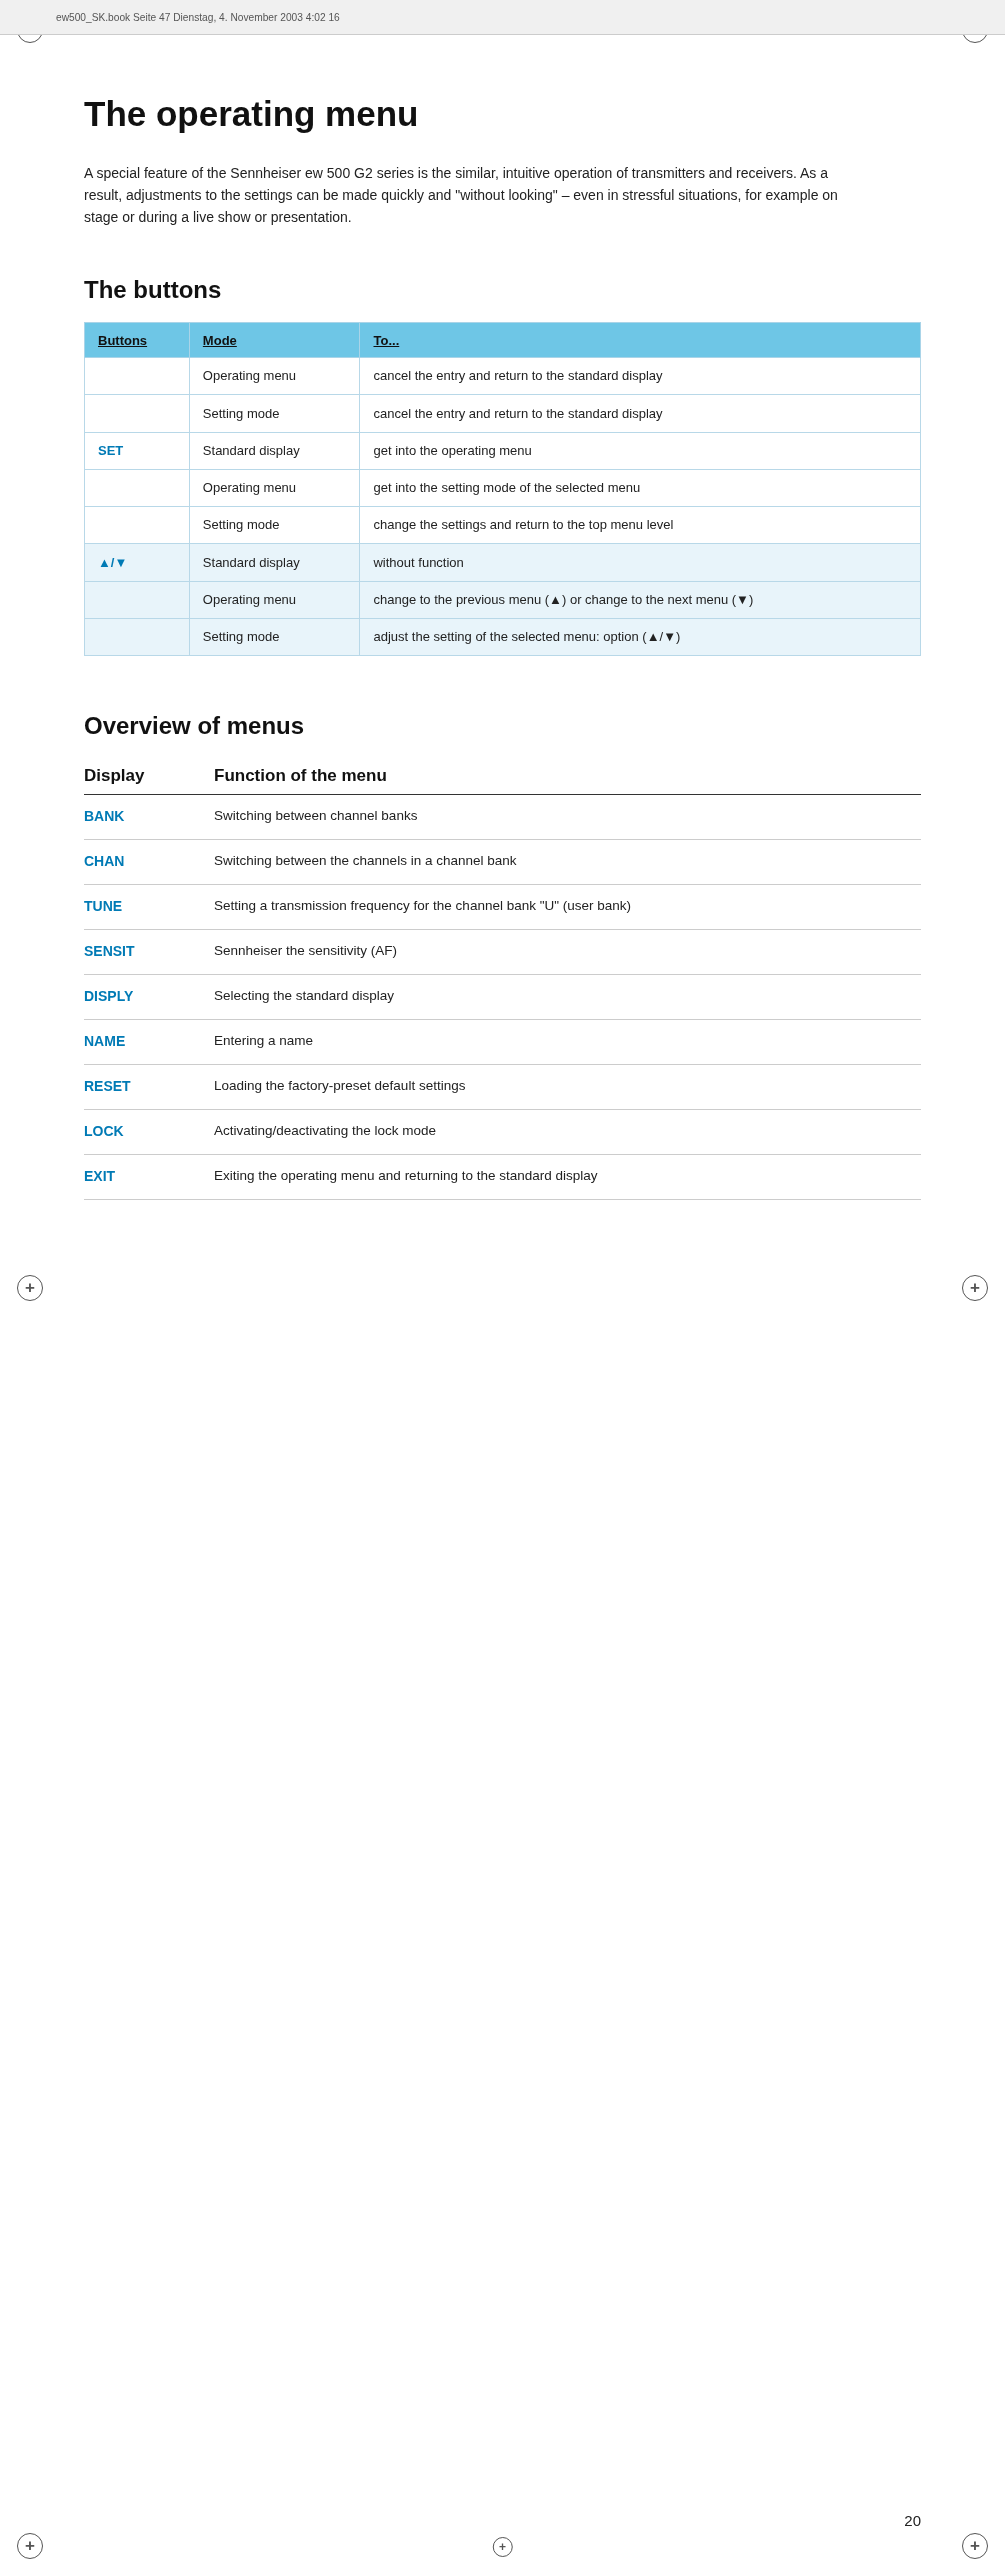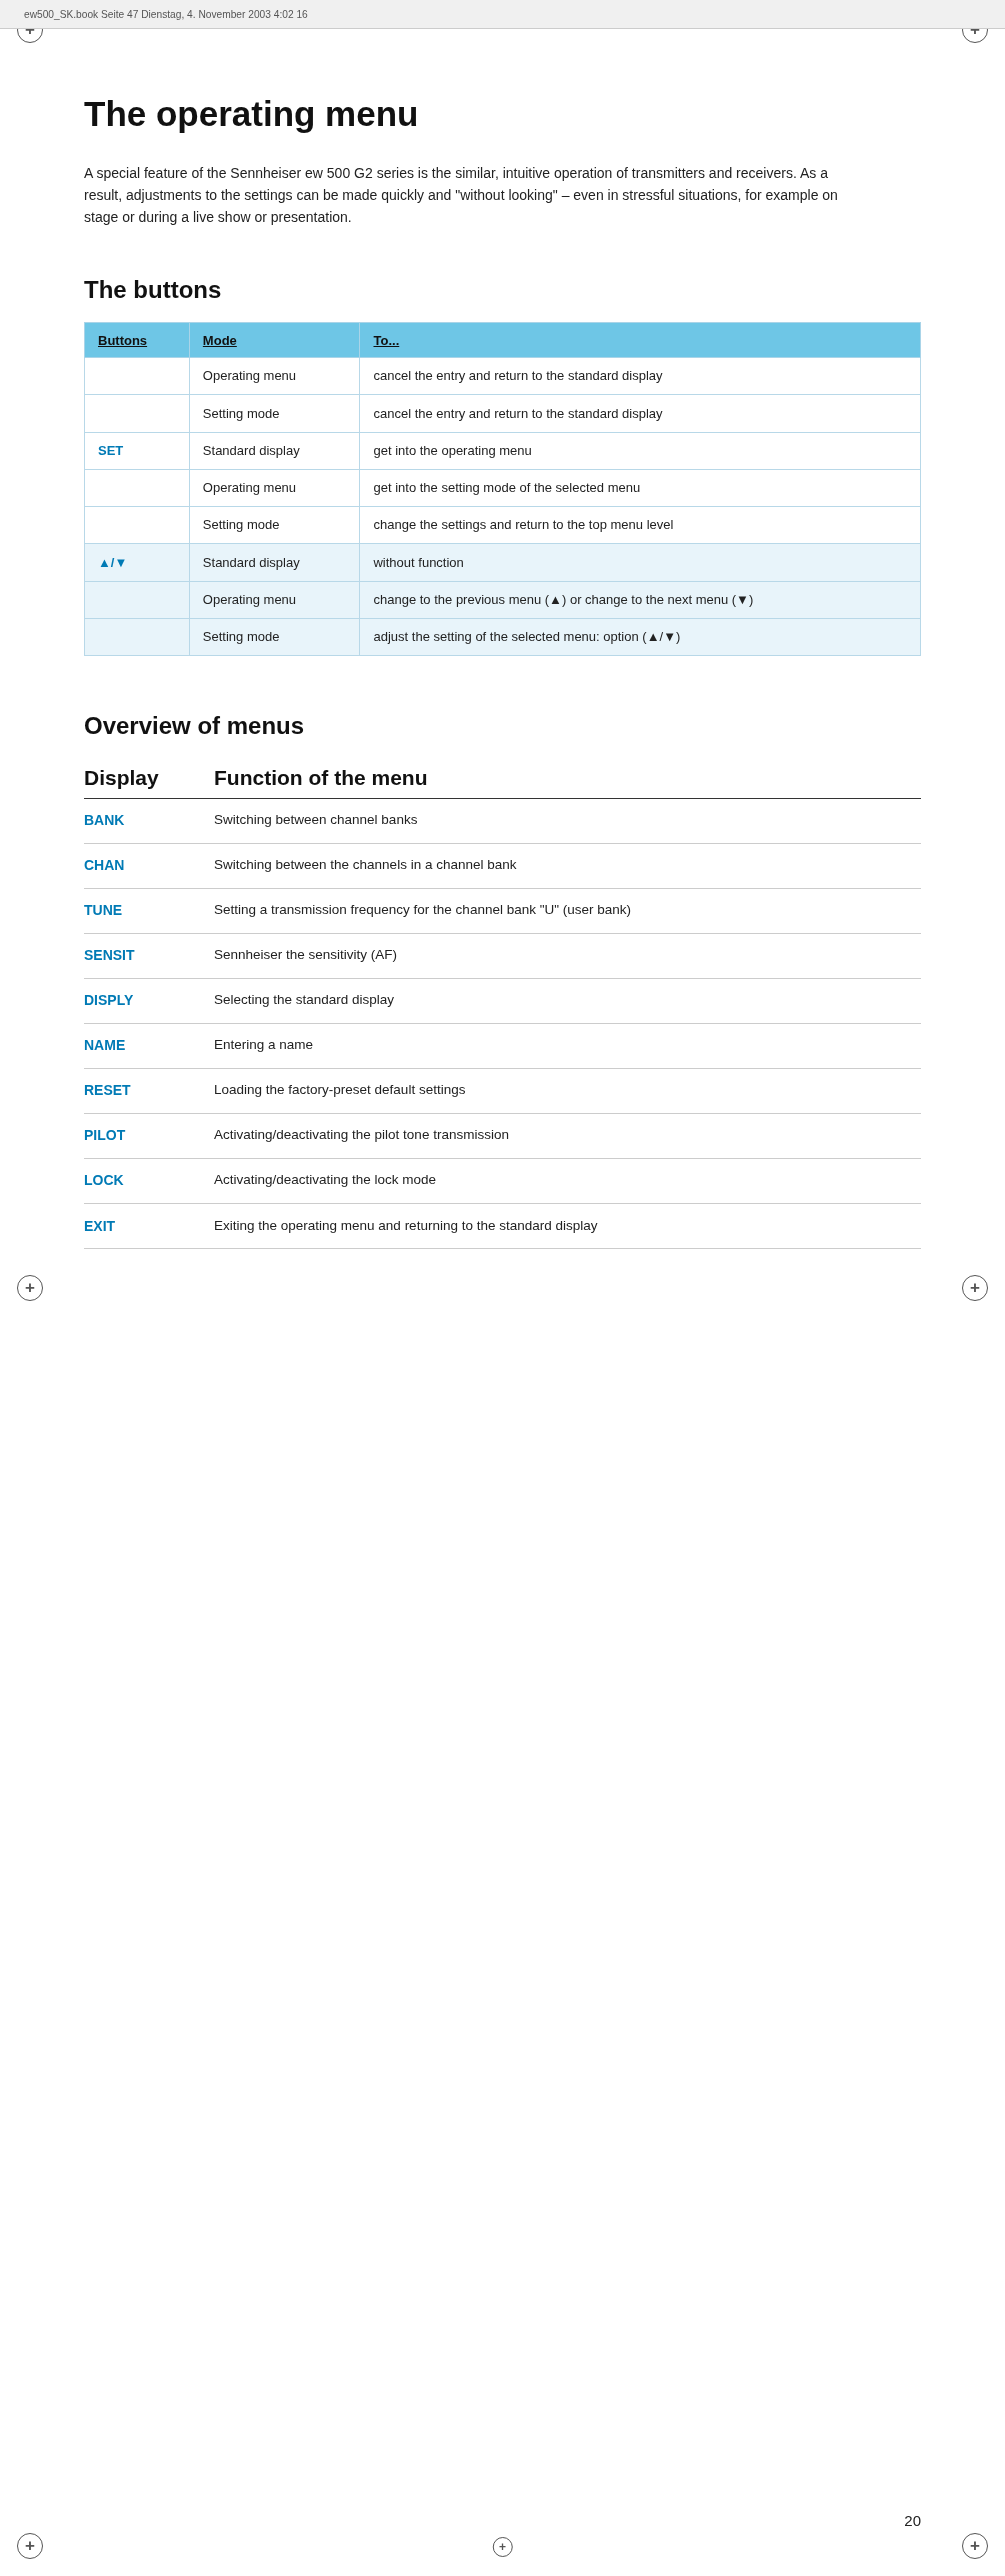--- a/index.html
+++ b/index.html
@@ -50,26 +50,26 @@
     .corner-br { bottom: 17px; right: 17px; }
     .corner-ml { top: 50%; left: 17px; transform: translateY(-50%); }
     .corner-mr { top: 50%; right: 17px; transform: translateY(-50%); }
 
     
     .header-bar {
       position: absolute;
       top: 0;
       left: 0;
       right: 0;
-      height: 29px;
+      height: 35px;
       background: #f0f0f0;
       border-bottom: 0.9px solid #ccc;
       display: flex;
       align-items: center;
-      padding: 0 24px;
+      padding: 0 56px;
       font-size: 10.2px;
       color: #555;
     }
 
     
     .footer {
       position: absolute;
       bottom: 47px;
       right: 84px;
       font-size: 15px;
@@ -171,21 +171,21 @@
 
     .menus-table thead tr {
       border-bottom: 1.9px solid #333;
     }
 
     .menus-table thead th {
       padding: 7.5px 0;
       text-align: left;
       font-weight: bold;
       color: #111;
-      font-size: 21px;
+      font-size: 17px;
     }
 
     .menus-table tbody tr {
       border-bottom: 0.9px solid #ccc;
     }
 
     .menus-table tbody td {
       padding: 11.2px 0;
       vertical-align: top;
       line-height: 1.55;
@@ -322,24 +322,20 @@
             </tr>
             <tr>
               <td>NAME</td>
               <td>Entering a name</td>
             </tr>
             <tr>
               <td>RESET</td>
               <td>Loading the factory-preset default settings</td>
             </tr>
             <tr>
-              <td>PILOT</td>
-              <td>Activating/deactivating the pilot tone transmission</td>
-            </tr>
-            <tr>
               <td>LOCK</td>
               <td>Activating/deactivating the lock mode</td>
             </tr>
             <tr>
               <td>EXIT</td>
               <td>Exiting the operating menu and returning to the standard display</td>
             </tr>
           </tbody>
       </table>
     </div>

